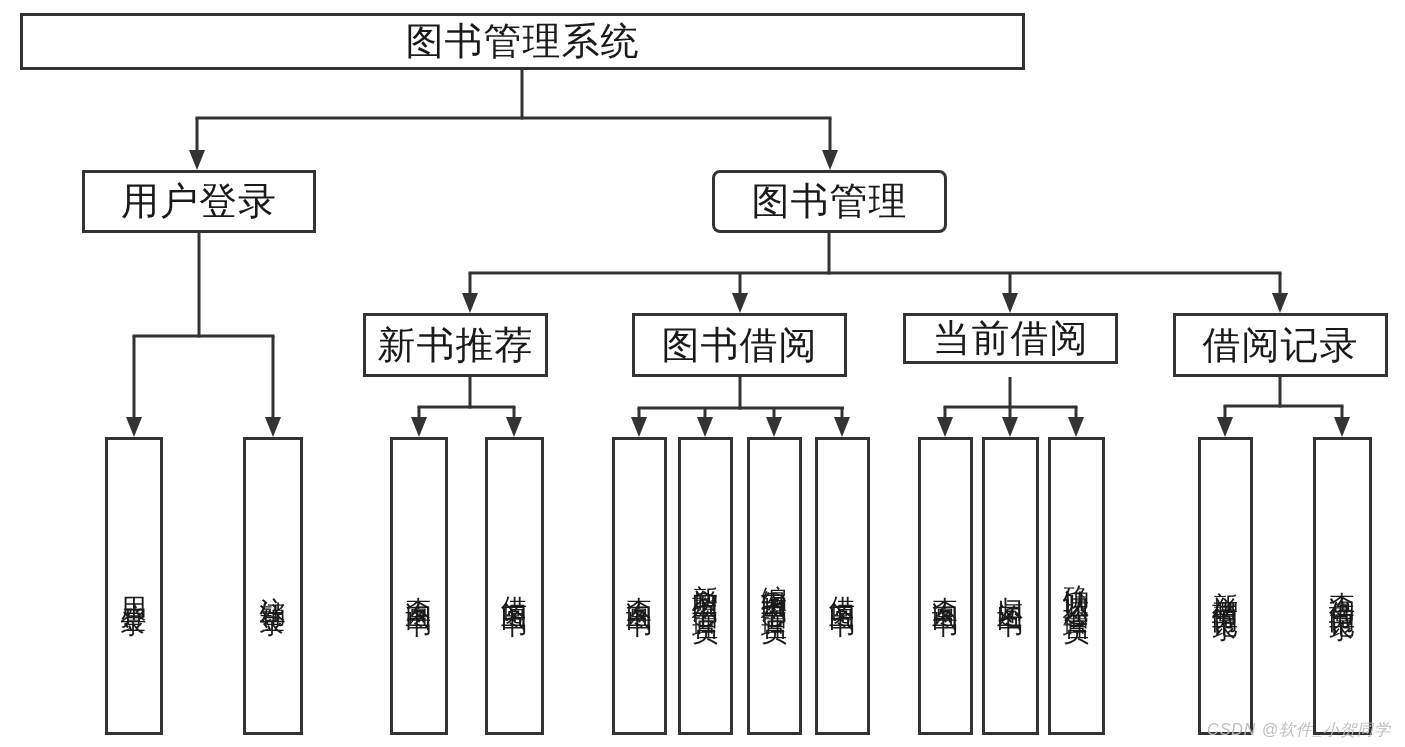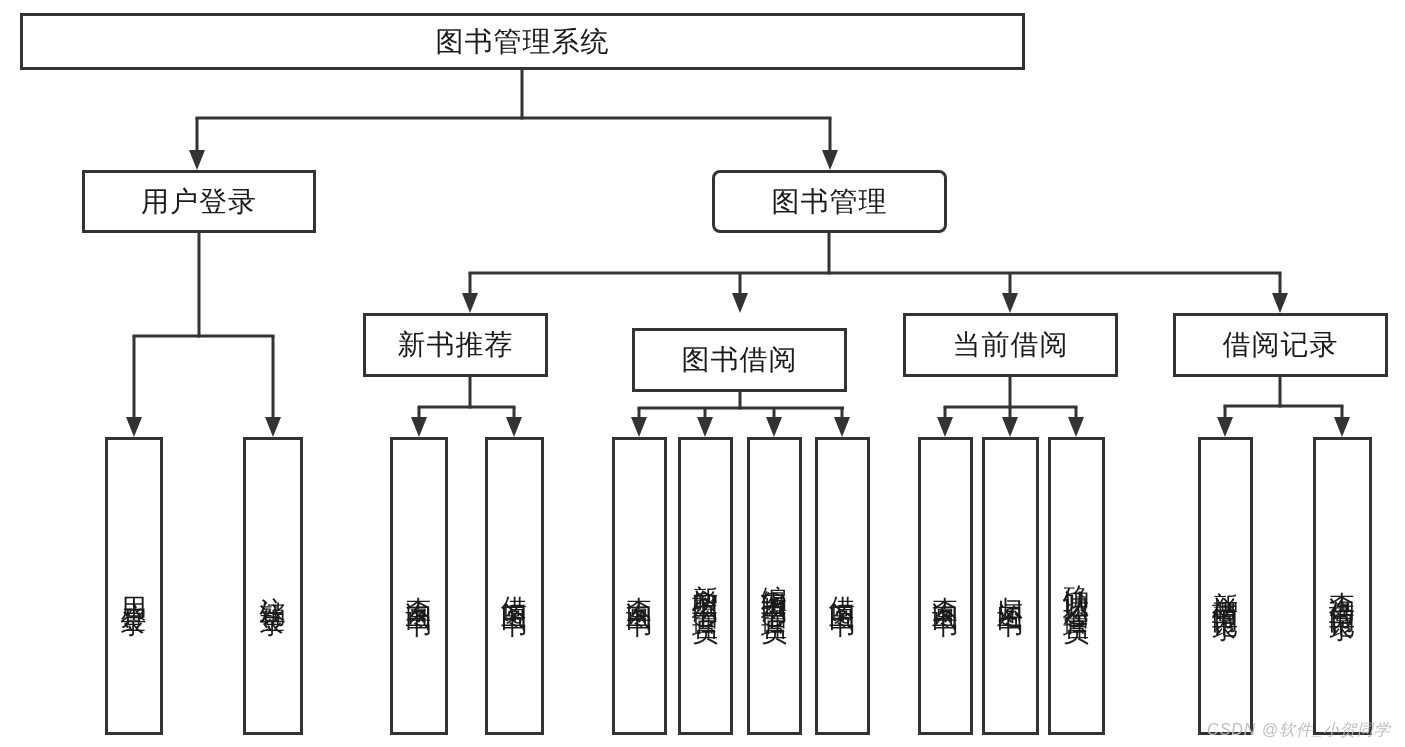--- a/index.html
+++ b/index.html
@@ -24,21 +24,21 @@
   .node {
     position: absolute;
     box-sizing: border-box;
     background: #ffffff;
     border: 3px solid #333333;
     color: #1a1a1a;
     display: flex;
     align-items: center;
     justify-content: center;
     z-index: 2;
-    font-size: 28px;
+    font-size: 38px;
     letter-spacing: 1px;
     white-space: nowrap;
   }
   .leaf {
     font-size: 26px;
   }
   .leaf .vtext {
     writing-mode: vertical-rl;
     text-orientation: mixed;
     line-height: 1;
@@ -122,22 +122,22 @@
     <line x1="1342" y1="406" x2="1342" y2="419" fill="none"></line>
     <polygon points="1334,417 1350,417 1342,437" stroke="none"></polygon>
   </svg>
 
   <div class="node" style="left:20px; top:13px; width:1005px; height:57px;">图书管理系统</div>
 
   <div class="node" style="left:82px; top:170px; width:234px; height:63px;">用户登录</div>
   <div class="node" style="left:712px; top:170px; width:235px; height:63px;border-radius:8px;">图书管理</div>
 
   <div class="node" style="left:363px; top:313px; width:185px; height:64px;">新书推荐</div>
-  <div class="node" style="left:632px; top:328px; width:215px; height:64px;">图书借阅</div>
-  <div class="node" style="left:903px; top:313px; width:215px; height:64px;">当前借阅</div>
+  <div class="node" style="left:632px; top:313px; width:215px; height:64px;">图书借阅</div>
+  <div class="node" style="left:903px; top:313px; width:215px; height:51px;">当前借阅</div>
   <div class="node" style="left:1173px; top:313px; width:215px; height:64px;text-align:right;">借阅记录</div>
 
   <div class="node leaf" style="left:105px; top:437px; width:58px; height:298px;">
     <span class="vtext">用户登录</span>
   </div>
   <div class="node leaf" style="left:243px; top:437px; width:60px; height:298px;">
     <span class="vtext">注销登录</span>
   </div>
 
   <div class="node leaf" style="left:390px; top:437px; width:58px; height:298px;">

